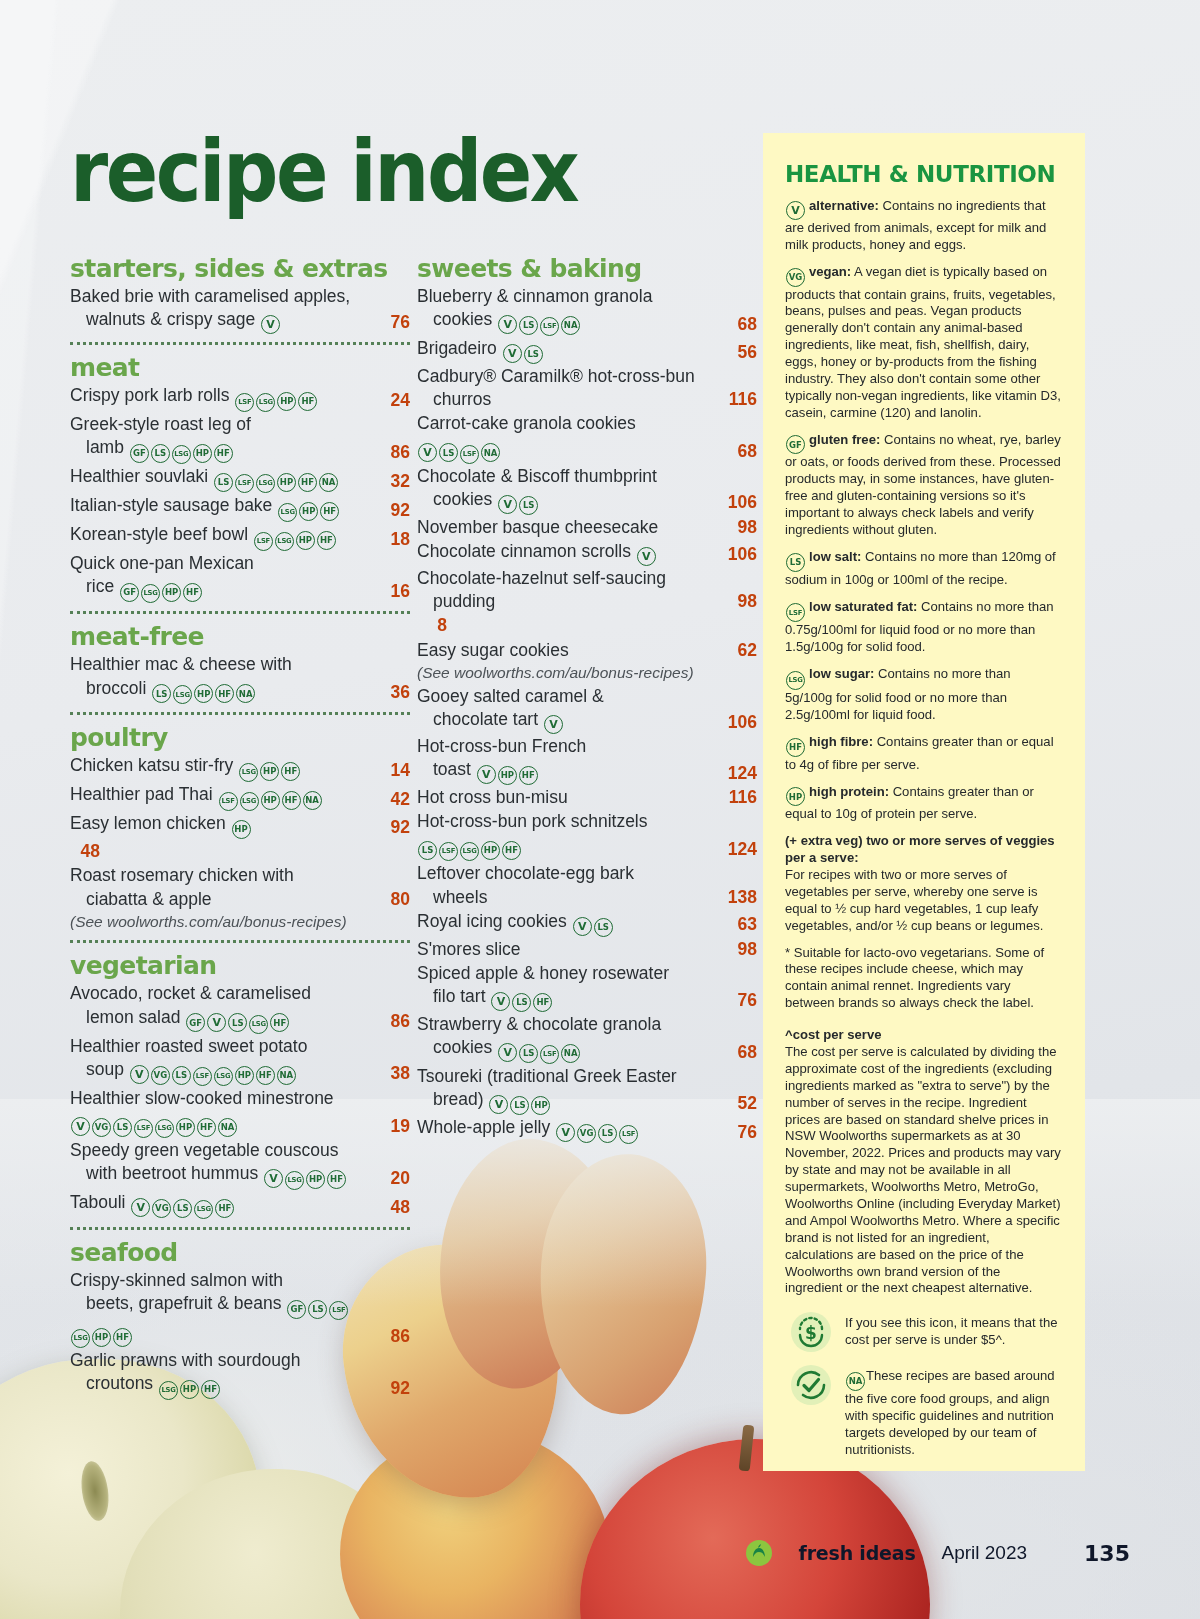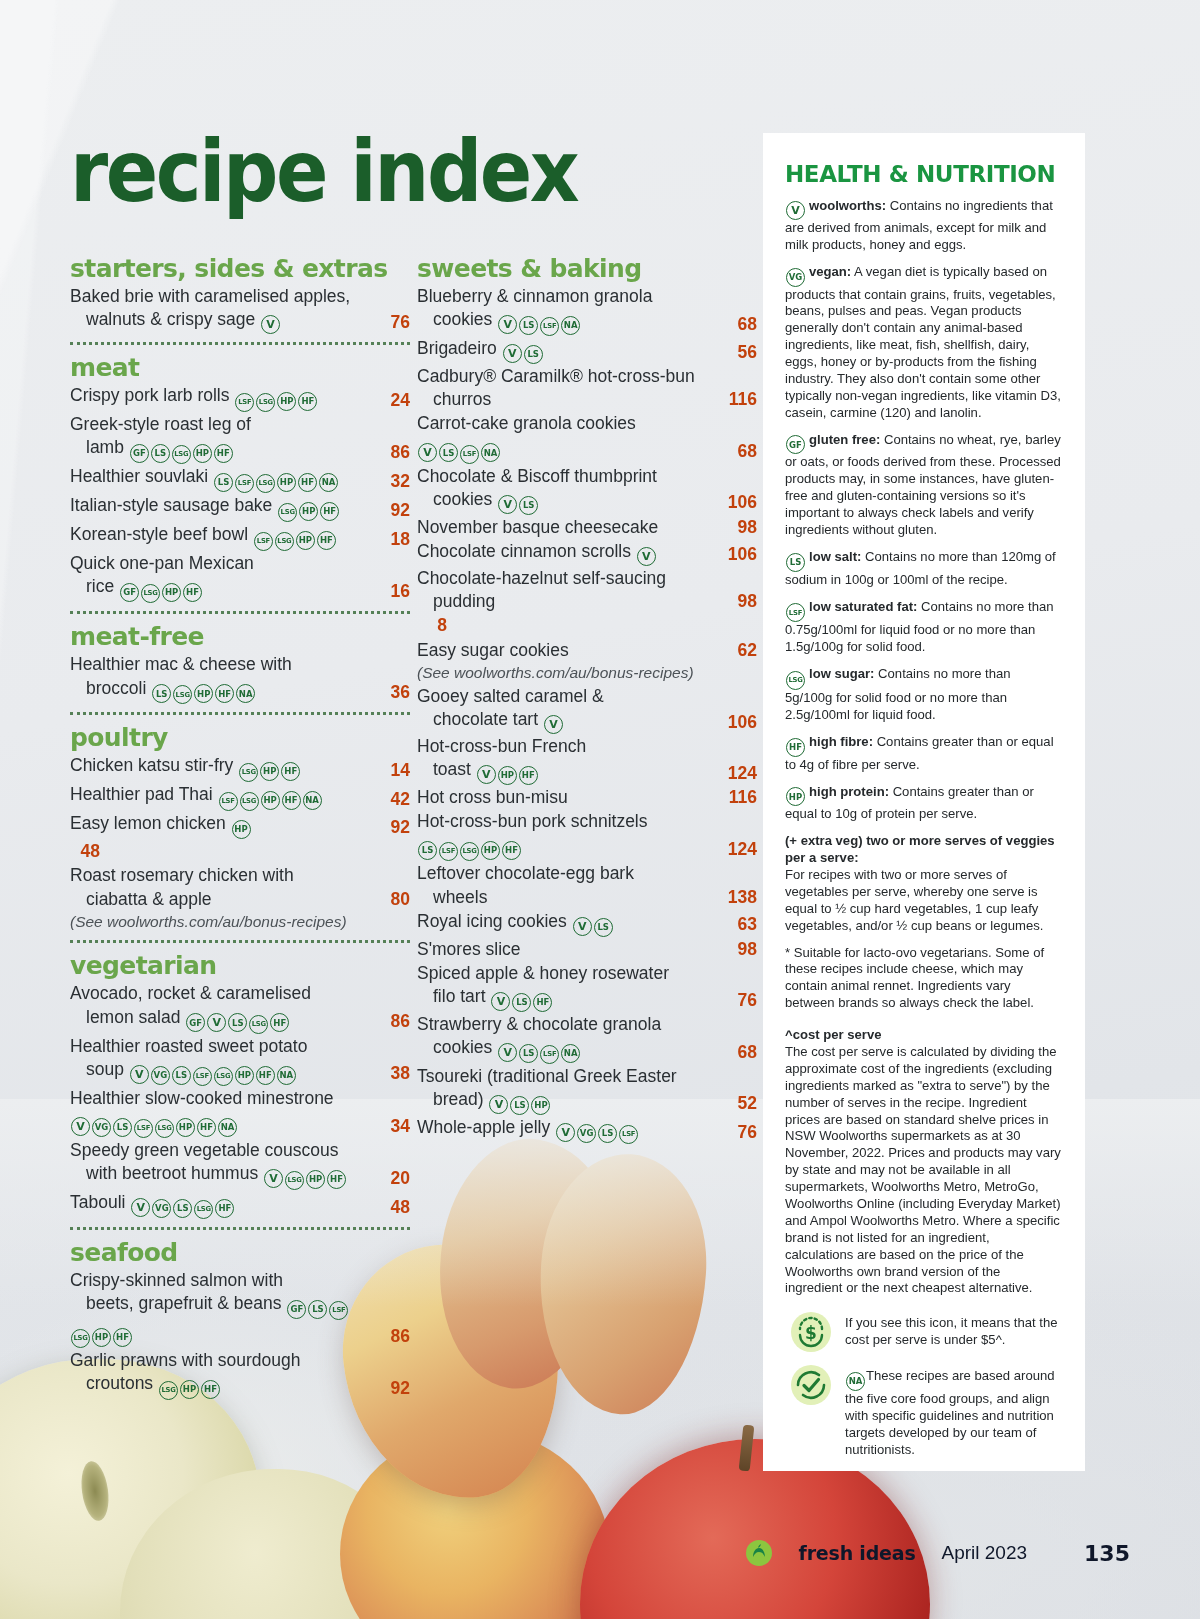--- a/index.html
+++ b/index.html
@@ -205,21 +205,21 @@
   }
   .badge.b1 { font-size: 11px; }
   .badge.b2 { font-size: 8.5px; }
   .badge.b3 { font-size: 6.8px; letter-spacing: -0.2px; }
 
   
   #panel {
     position: absolute;
     left: 763px; top: 133px;
     width: 322px; height: 1338px;
-    background: #ffffff;
+    background: #fef9c3;
     padding: 28px 24px 18px 22px;
     overflow: hidden;
   }
   #panel-title {
     font-family: "DejaVu Sans", sans-serif;
     font-weight: 800;
     font-size: 23px;
     letter-spacing: -0.4px;
     color: #1a9541;
     margin-bottom: 11px;
@@ -366,21 +366,21 @@
     <div class="entry">
       <div class="entry-name"><span>Avocado, rocket &amp; caramelised</span><br><span class="cont-indent"></span><span>lemon salad</span> <span><span class="badge b2">GF</span><span class="badge b1">V</span><span class="badge b2">LS</span><span class="badge b3">LSG</span><span class="badge b2">HF</span></span></div>
       <div class="entry-page">86</div>
     </div>
     <div class="entry">
       <div class="entry-name"><span>Healthier roasted sweet potato</span><br><span class="cont-indent"></span><span>soup</span> <span><span class="badge b1">V</span><span class="badge b2">VG</span><span class="badge b2">LS</span><span class="badge b3">LSF</span><span class="badge b3">LSG</span><span class="badge b2">HP</span><span class="badge b2">HF</span><span class="badge b2">NA</span></span></div>
       <div class="entry-page">38</div>
     </div>
     <div class="entry">
       <div class="entry-name"><span>Healthier slow-cooked minestrone</span><br><span><span class="badge b1">V</span><span class="badge b2">VG</span><span class="badge b2">LS</span><span class="badge b3">LSF</span><span class="badge b3">LSG</span><span class="badge b2">HP</span><span class="badge b2">HF</span><span class="badge b2">NA</span></span></div>
-      <div class="entry-page">34</div>
+      <div class="entry-page">19</div>
     </div>
     <div class="entry">
       <div class="entry-name"><span>Speedy green vegetable couscous</span><br><span class="cont-indent"></span><span>with beetroot hummus</span> <span><span class="badge b1">V</span><span class="badge b3">LSG</span><span class="badge b2">HP</span><span class="badge b2">HF</span></span></div>
       <div class="entry-page">20</div>
     </div>
     <div class="entry">
       <div class="entry-name"><span>Tabouli</span> <span><span class="badge b1">V</span><span class="badge b2">VG</span><span class="badge b2">LS</span><span class="badge b3">LSG</span><span class="badge b2">HF</span></span></div>
       <div class="entry-page">48</div>
     </div>
     <hr class="divider">
@@ -478,21 +478,21 @@
     </div>
     <div class="entry">
       <div class="entry-name"><span>Whole-apple jelly</span> <span><span class="badge b1">V</span><span class="badge b2">VG</span><span class="badge b2">LS</span><span class="badge b3">LSF</span></span></div>
       <div class="entry-page">76</div>
     </div>
   </div>
 
 <aside id="panel">
   <h2 id="panel-title">HEALTH &amp; NUTRITION</h2>
   <div id="panel-notes">
-      <p class="note"><span class="badge b1">V</span><b>woolworths:</b> Contains no ingredients that are derived from animals, except for milk and milk products, honey and eggs.</p>
+      <p class="note"><span class="badge b1">V</span><b>alternative:</b> Contains no ingredients that are derived from animals, except for milk and milk products, honey and eggs.</p>
       <p class="note"><span class="badge b2">VG</span><b>vegan:</b> A vegan diet is typically based on products that contain grains, fruits, vegetables, beans, pulses and peas. Vegan products generally don't contain any animal-based ingredients, like meat, fish, shellfish, dairy, eggs, honey or by-products from the fishing industry. They also don't contain some other typically non-vegan ingredients, like vitamin D3, casein, carmine (120) and lanolin.</p>
       <p class="note"><span class="badge b2">GF</span><b>gluten free:</b> Contains no wheat, rye, barley or oats, or foods derived from these. Processed products may, in some instances, have gluten-free and gluten-containing versions so it's important to always check labels and verify ingredients without gluten.</p>
       <p class="note"><span class="badge b2">LS</span><b>low salt:</b> Contains no more than 120mg of sodium in 100g or 100ml of the recipe.</p>
       <p class="note"><span class="badge b3">LSF</span><b>low saturated fat:</b> Contains no more than 0.75g/100ml for liquid food or no more than 1.5g/100g for solid food.</p>
       <p class="note"><span class="badge b3">LSG</span><b>low sugar:</b> Contains no more than 5g/100g for solid food or no more than 2.5g/100ml for liquid food.</p>
       <p class="note"><span class="badge b2">HF</span><b>high fibre:</b> Contains greater than or equal to 4g of fibre per serve.</p>
       <p class="note"><span class="badge b2">HP</span><b>high protein:</b> Contains greater than or equal to 10g of protein per serve.</p>
       <p class="note"><b>(+ extra veg) two or more serves of veggies per a serve:</b><br>For recipes with two or more serves of vegetables per serve, whereby one serve is equal to ½ cup hard vegetables, 1 cup leafy vegetables, and/or ½ cup beans or legumes.</p>
       <p class="note note-gap">* Suitable for lacto-ovo vegetarians. Some of these recipes include cheese, which may contain animal rennet. Ingredients vary between brands so always check the label.</p>
       <p class="note" style="margin-bottom: 0px;"><b>^cost per serve</b></p>

